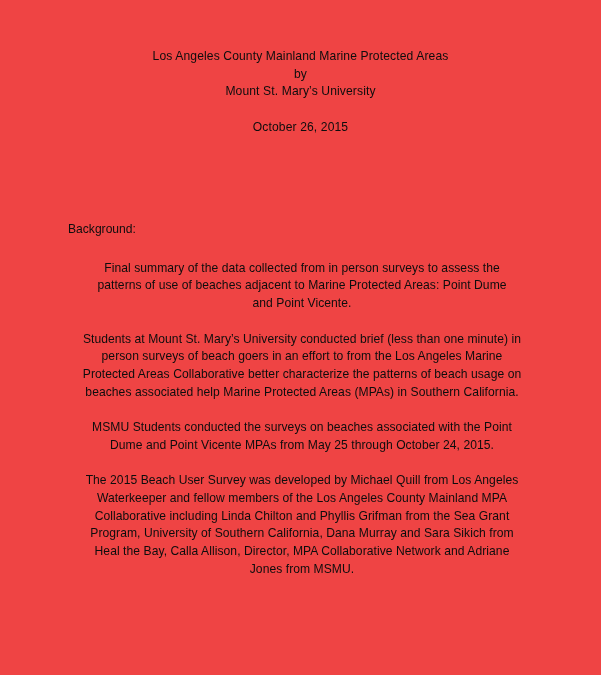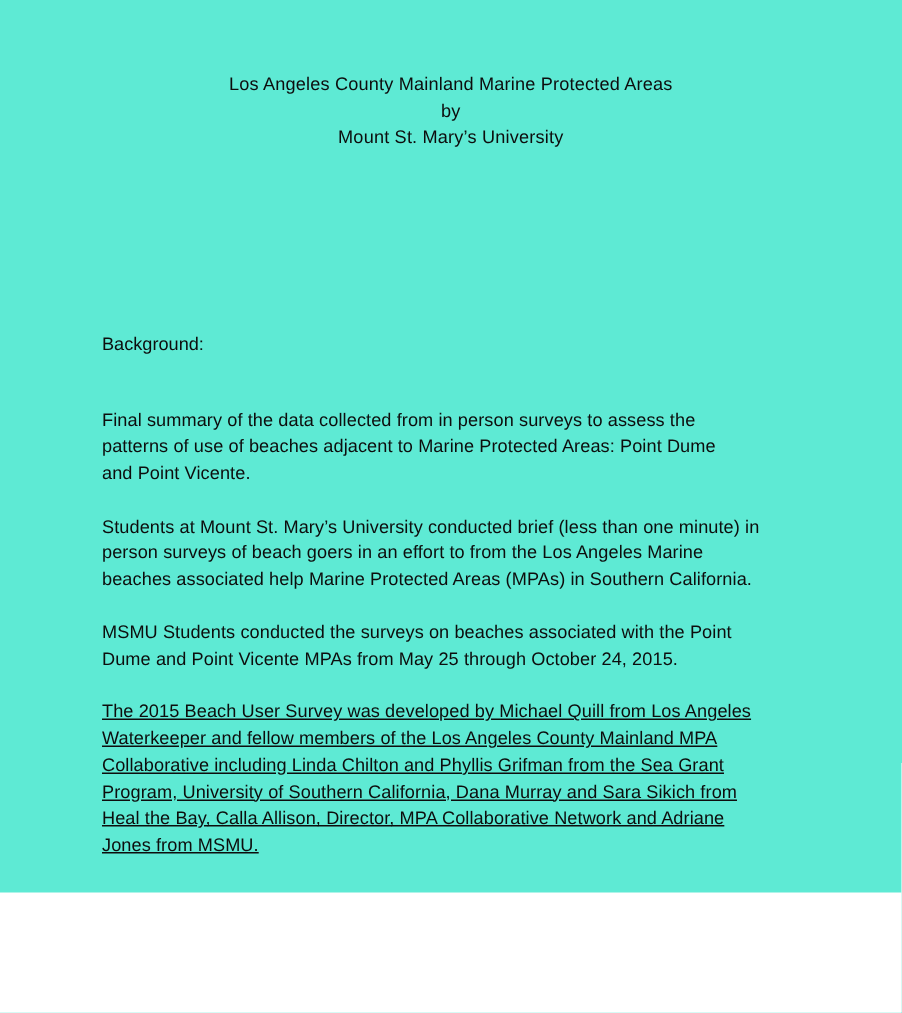--- a/index.html
+++ b/index.html
@@ -11,22 +11,22 @@
     width: 601px;
     height: 675px;
     font-family: "Liberation Sans", sans-serif;
     color: #0d0d0d;
     -webkit-font-smoothing: antialiased;
   }
 
   .page {
     position: relative;
     width: 601px;
-    height: 595px;
-    background: #5eead4;
+    height: 675px;
+    background: #ef4444;
     box-sizing: border-box;
     overflow: hidden;
   }
 
   
   .title-block {
     position: absolute;
     left: 0;
     top: 48px;
     width: 601px;
@@ -51,60 +51,62 @@
     position: absolute;
     left: 68px;
     top: 221px;
     width: 468px;
   }
   .para {
     font-size: 12.1px;
     line-height: 17.7px;
     letter-spacing: 0.005em;
     margin: 0 0 17.7px 0;
+    text-align: center;
   }
   .para:last-child {
     margin-bottom: 4px;
-    text-decoration: underline;
   }
   .para .ln {
     display: block;
     white-space: pre;
   }
   .heading-para {
     font-size: 12.1px;
     line-height: 17.7px;
-    margin: 0 0 33px 0;
+    margin: 0 0 21px 0;
     white-space: pre;
   }
 </style>
 </head>
 <body>
 
 <div class="page">
 
   <div class="title-block">
     <div class="title-line">Los Angeles County Mainland Marine Protected Areas</div>
     <div class="title-line">by</div>
     <div class="title-line">Mount St. Mary’s University</div>
+    <div class="date-line">October 26, 2015</div>
   </div>
 
   <div class="body-block">
 
     <div class="heading-para">Background:</div>
 
     <div class="para">
       <span class="ln">Final summary of the data collected from in person surveys to assess the</span>
       <span class="ln">patterns of use of beaches adjacent to Marine Protected Areas: Point Dume</span>
       <span class="ln">and Point Vicente.</span>
     </div>
 
     <div class="para">
       <span class="ln">Students at Mount St. Mary’s University conducted brief (less than one minute) in</span>
       <span class="ln">person surveys of beach goers in an effort to from the Los Angeles Marine</span>
+      <span class="ln">Protected Areas Collaborative better characterize the patterns of beach usage on</span>
       <span class="ln">beaches associated help Marine Protected Areas (MPAs) in Southern California.</span>
     </div>
 
     <div class="para">
       <span class="ln">MSMU Students conducted the surveys on beaches associated with the Point</span>
       <span class="ln">Dume and Point Vicente MPAs from May 25 through October 24, 2015.</span>
     </div>
 
     <div class="para">
       <span class="ln">The 2015 Beach User Survey was developed by Michael Quill from Los Angeles</span>

